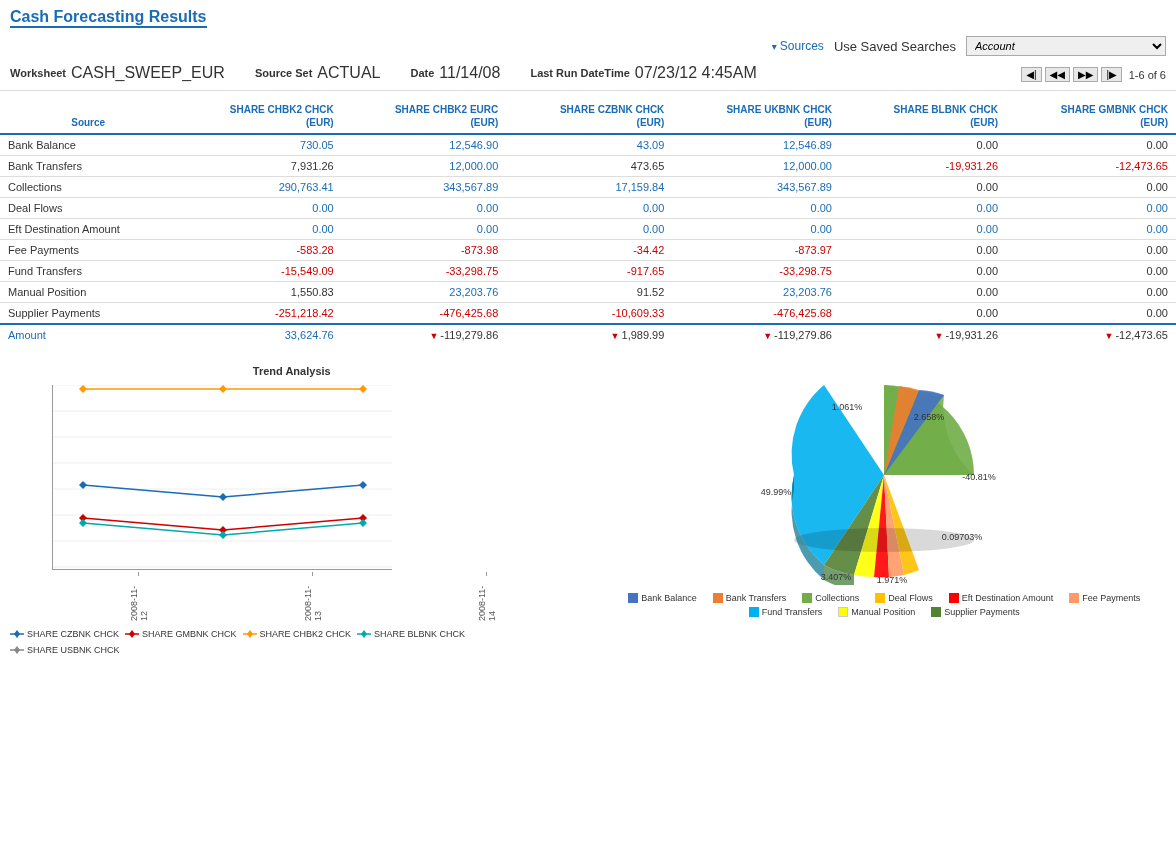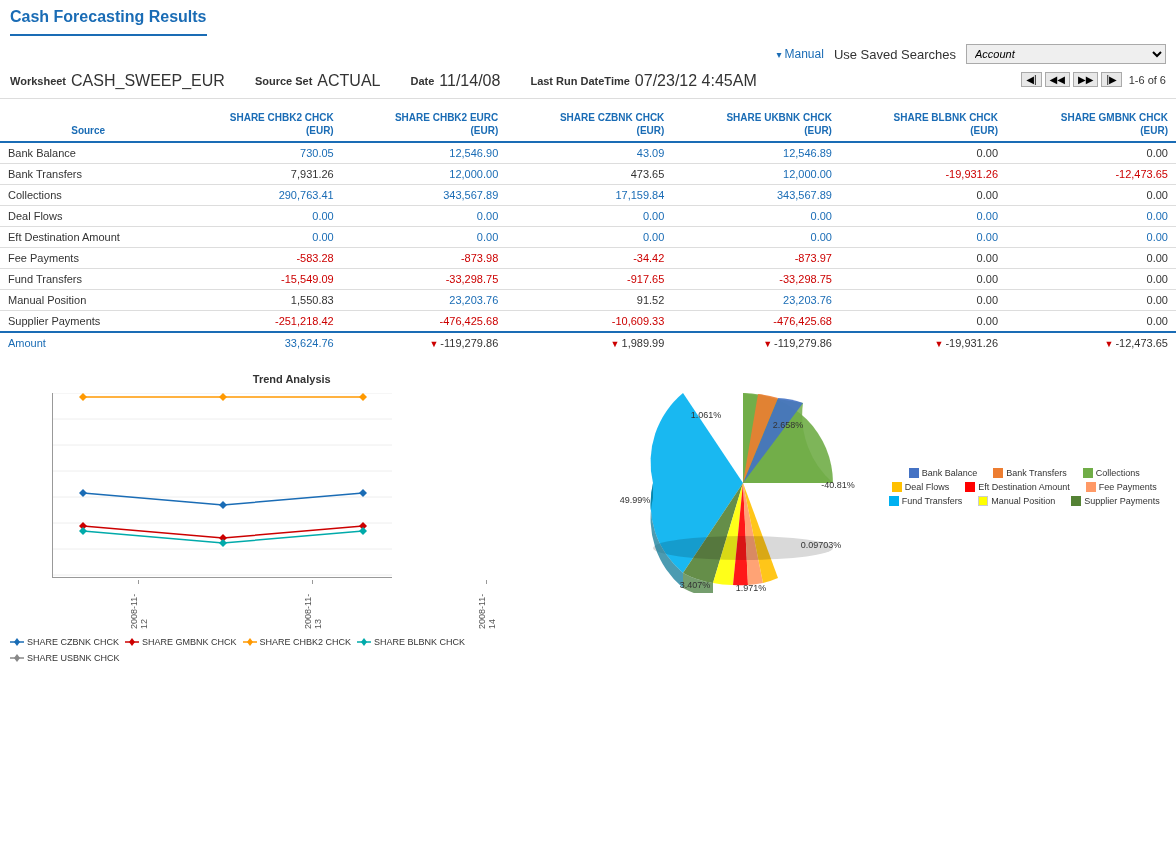--- a/index.html
+++ b/index.html
@@ -1,27 +1,27 @@
 <!DOCTYPE html>
 <html><head>
   <meta charset="utf-8">
   <style>
     * { box-sizing: border-box; margin: 0; padding: 0; }
     body { font-family: Arial, sans-serif; font-size: 11px; background: #fff; color: #333; width: 1176px; }
     
     .page-header { padding: 8px 10px 4px 10px; }
-    .page-title { color: #1a6cb5; font-size: 16px; font-weight: bold; border-bottom: 2px solid #1a6cb5; padding-bottom: 8px; display: inline-block; }
+    .page-title { color: #1a6cb5; font-size: 16px; font-weight: bold; border-bottom: 2px solid #1a6cb5; padding-bottom: 0; display: inline-block; }
     
     .toolbar { display: flex; justify-content: flex-end; align-items: center; padding: 4px 10px; gap: 10px; }
     .actions-btn { color: #1a6cb5; font-size: 12px; cursor: pointer; display: flex; align-items: center; gap: 3px; }
     .actions-btn::before { content: '▾'; font-size: 10px; }
     .saved-searches-label { font-size: 13px; }
     .saved-searches-select { border: 1px solid #aaa; padding: 2px 4px; font-size: 11px; width: 200px; font-style: italic; }
     
-    .meta-row { display: flex; align-items: flex-start; padding: 4px 10px 8px 10px; gap: 30px; border-bottom: 1px solid #ddd; }
+    .meta-row { display: flex; align-items: flex-end; padding: 4px 10px 8px 10px; gap: 30px; border-bottom: 1px solid #ddd; }
     .meta-item { display: flex; gap: 5px; align-items: center; }
     .meta-label { font-weight: bold; font-size: 11px; }
     .meta-value { font-size: 16px; }
     .pagination { display: flex; align-items: center; gap: 3px; margin-left: auto; }
     .page-nav { border: 1px solid #aaa; background: #e8e8e8; padding: 1px 4px; cursor: pointer; font-size: 10px; }
     .page-info { font-size: 11px; margin-left: 4px; }
     
     .data-table { width: 100%; border-collapse: collapse; margin-top: 8px; }
     .data-table th { color: #1a6cb5; font-size: 10px; font-weight: bold; text-align: right; padding: 4px 8px; border-bottom: 2px solid #1a6cb5; vertical-align: bottom; line-height: 1.3; }
     .data-table th.source-col { text-align: center; color: #1a6cb5; }
@@ -36,35 +36,35 @@
     .warn-icon { color: #cc0000; font-size: 9px; margin-right: 2px; }
     
     .charts-section { display: flex; padding: 10px; gap: 29px; margin-top: 10px; }
     .chart-container { flex: 1; }
     .chart-title { text-align: center; font-size: 11px; font-weight: bold; margin-bottom: 8px; }
     .trend-legend { display: flex; flex-wrap: wrap; gap: 6px; margin-top: 8px; font-size: 9px; }
     .legend-item { display: flex; align-items: center; gap: 3px; }
     
     
     .pie-section { flex: 1; }
-    .pie-chart-area { display: flex; flex-direction: row; align-items: center; }
+    .pie-chart-area { display: flex; flex-direction: column; align-items: center; }
     .pie-legend { display: flex; flex-wrap: wrap; gap: 4px 16px; margin-top: 8px; font-size: 9px; justify-content: center; }
     .pie-legend-item { display: flex; align-items: center; gap: 3px; }
     .pie-legend-box { width: 10px; height: 10px; display: inline-block; }
   </style>
 </head>
 <body>
 
 <div>
   <div class="page-header">
     <h1 class="page-title">Cash Forecasting Results</h1>
   </div>
 
   <div class="toolbar">
-    <span class="actions-btn">Manual</span>
+    <span class="actions-btn">Sources</span>
     <span class="saved-searches-label">Use Saved Searches</span>
     <select class="saved-searches-select">
       <option>Account</option>
     </select>
   </div>
 
   <div class="meta-row">
     <div class="meta-item">
       <span class="meta-label">Worksheet</span>
       <span class="meta-value">CASH_SWEEP_EUR</span>

